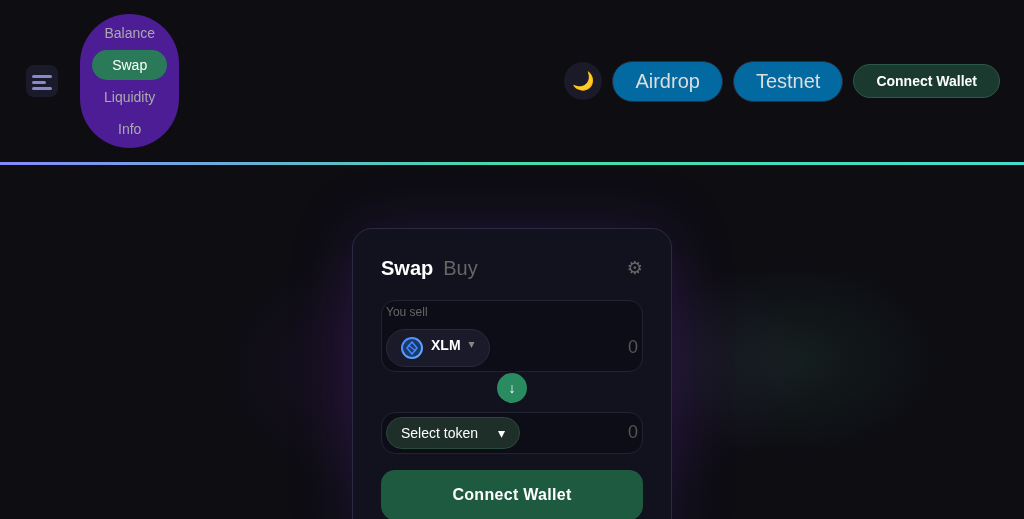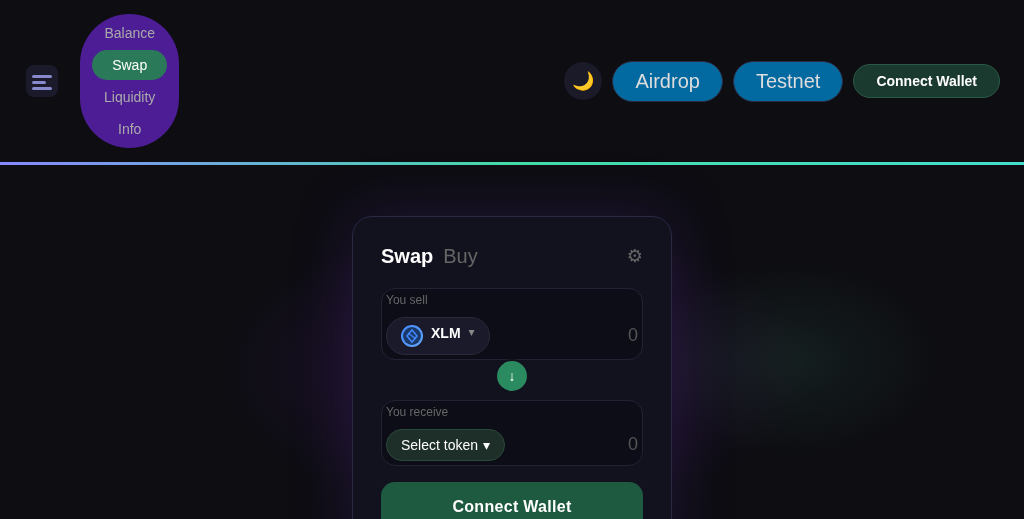--- a/index.html
+++ b/index.html
@@ -261,21 +261,21 @@
       cursor: pointer;
       border: 2px solid #12121e;
       color: #fff;
       font-size: 14px;
     }
 
     
     .select-token-btn {
       display: flex;
       align-items: center;
-      gap: 5px;
+      gap: 20px;
       background: #1e2e28;
       border: 1px solid #2a4a3a;
       border-radius: 999px;
       padding: 7px 14px;
       cursor: pointer;
       color: #fff;
       font-size: 14px;
       font-weight: 500;
     }
 
@@ -369,21 +369,20 @@
     <div class="swap-arrow-wrap">
       <div class="swap-arrow-btn">
         <span>↓</span>
       </div>
     </div>
 
     <div class="section-gap"></div>
 
     
     <div class="input-section">
-      <div class="input-label">You receive</div>
       <div class="input-row">
         <div class="select-token-btn">
           <span>Select token</span>
           <span>▾</span>
         </div>
         <span class="amount-display">0</span>
       </div>
     </div>
 
     

